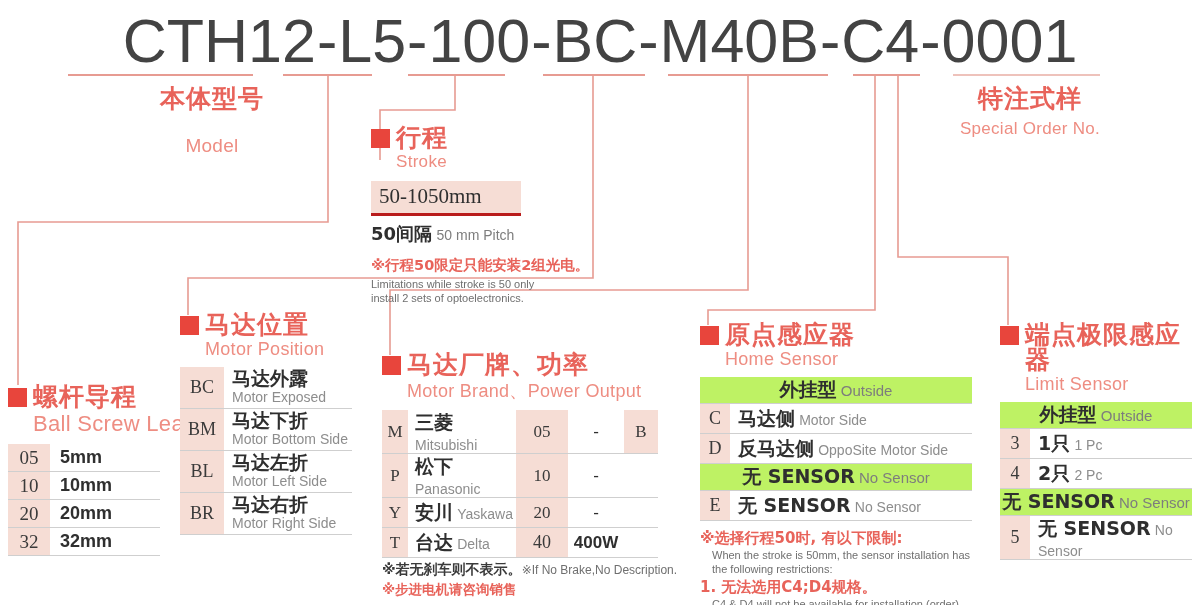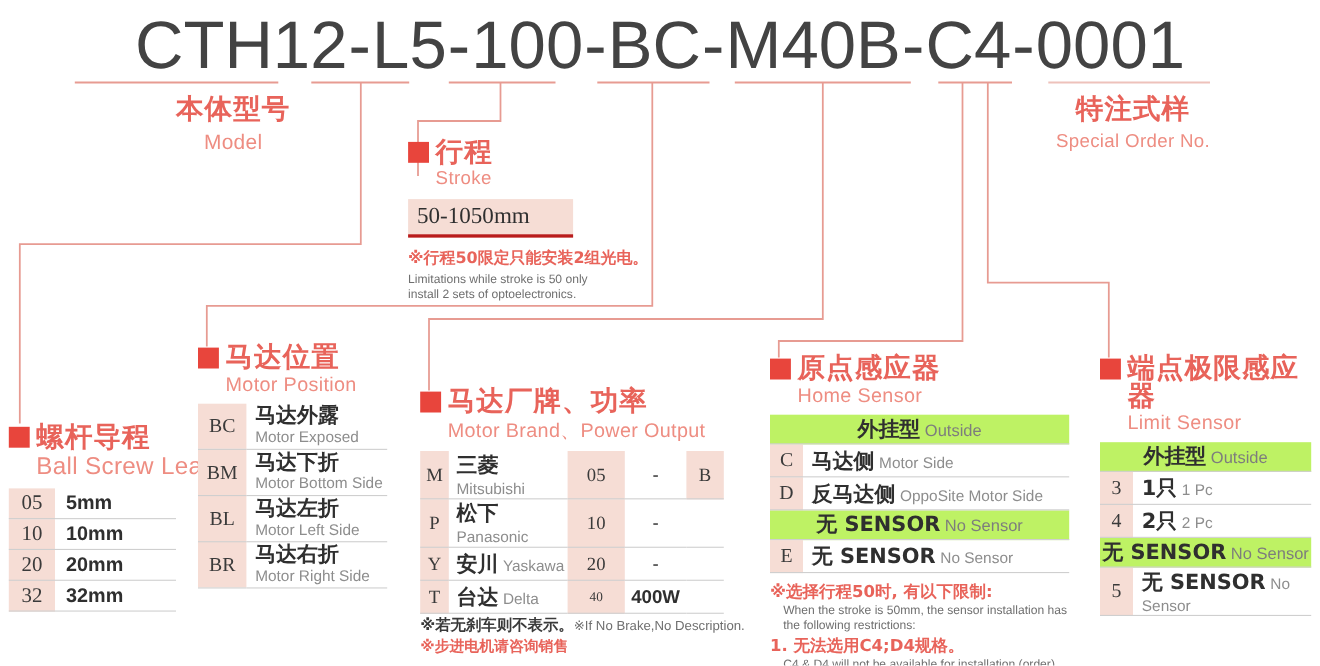--- a/index.html
+++ b/index.html
@@ -74,40 +74,44 @@
     <path d="M748,75 L748,290 L390,290 L390,355"></path>
 
     <path d="M875,75 L875,310 L708,310 L708,325"></path>
 
     <path d="M898,75 L898,257 L1008,257 L1008,325"></path>
   </g>
 </svg>
 
 <div class="sect" style="left:112px;top:82px;width:200px;text-align:center;">
   <div class="hd-cn">本体型号</div>
-  <div class="hd-en" style="font-size:19px;margin-top:4px;">Model</div>
+  <div class="hd-en" style="font-size:19px;margin-top:20px;">Model</div>
 </div>
 
 <div class="sect" style="left:930px;top:82px;width:200px;text-align:center;">
   <div class="hd-cn">特注式样</div>
   <div class="hd-en" style="font-size:17px;margin-top:4px;">Special Order No.</div>
 </div>
 
 <div class="sect" style="left:371px;top:125px;">
   <div class="hd">
     <span class="bullet"></span>
     <span class="hd-cn">行程</span>
   </div>
   <div class="hd-en indent">Stroke</div>
 
   <div style="margin-top:9px;background:#f6ddd5;width:150px;padding:3px 8px 4px 8px;
               border-bottom:3px solid #b91c1c;box-sizing:border-box;">
     <span style="font-size:21px;color:#2f2f2f;font-family:'Liberation Serif',serif;">50-1050mm</span>
   </div>
 
+  <div style="margin-top:6px;">
+    <span class="cn" style="font-size:18px;">50间隔</span>
+    <span class="en-b" style="font-size:14px;">50 mm Pitch</span>
+  </div>
 
   <div style="margin-top:10px;">
     <div class="note-cn">※行程50限定只能安装2组光电。</div>
     <div class="note-en" style="margin-top:3px;">Limitations while stroke is 50 only</div>
     <div class="note-en">install 2 sets of optoelectronics.</div>
   </div>
 </div>
 
 <div class="sect" style="left:8px;top:384px;">
   <div class="hd">
@@ -202,21 +206,21 @@
         <tr>
           <td class="codecell" style="width:26px;height:29px;font-size:17px;">Y</td>
           <td style="padding-left:7px;"><span class="cn">安川</span> <span class="en">Yaskawa</span></td>
           <td class="codecell" style="width:30px;font-size:17px;">20</td>
           <td style="width:56px;text-align:center;"><span style="font-size:17px;color:#2f2f2f;font-weight:400;">-</span></td>
           <td style="width:34px;font-size:17px;"></td>
         </tr>
         <tr>
           <td class="codecell" style="width:26px;height:29px;font-size:17px;">T</td>
           <td style="padding-left:7px;"><span class="cn">台达</span> <span class="en">Delta</span></td>
-          <td class="codecell" style="width:52px;font-size:12px;">40</td>
+          <td class="codecell" style="width:52px;font-size:18px;">40</td>
           <td style="width:56px;text-align:center;"><span style="font-size:17px;color:#2f2f2f;font-weight:700;">400W</span></td>
           <td style="width:34px;font-size:17px;"></td>
         </tr>
       </tbody>
     </table>
   <div style="margin-top:2px;">
     <div>
       <span class="note-dark">※若无刹车则不表示。</span><span class="note-en" style="font-size:12px;">※If No Brake,No Description.</span>
     </div>
     <div class="note-cn" style="font-size:13.5px;margin-top:2px;">※步进电机请咨询销售</div>

